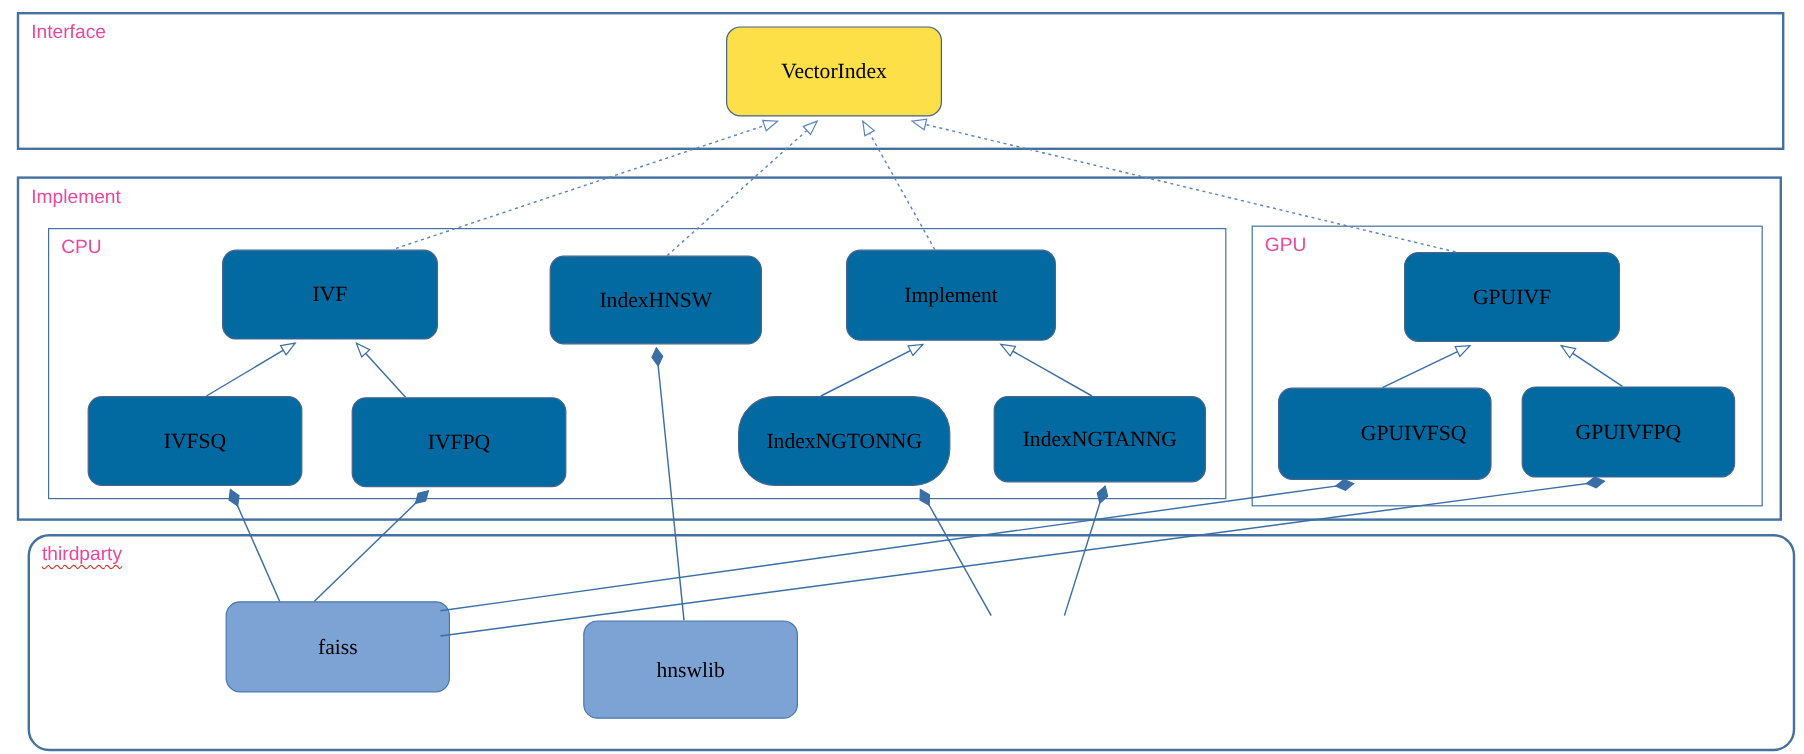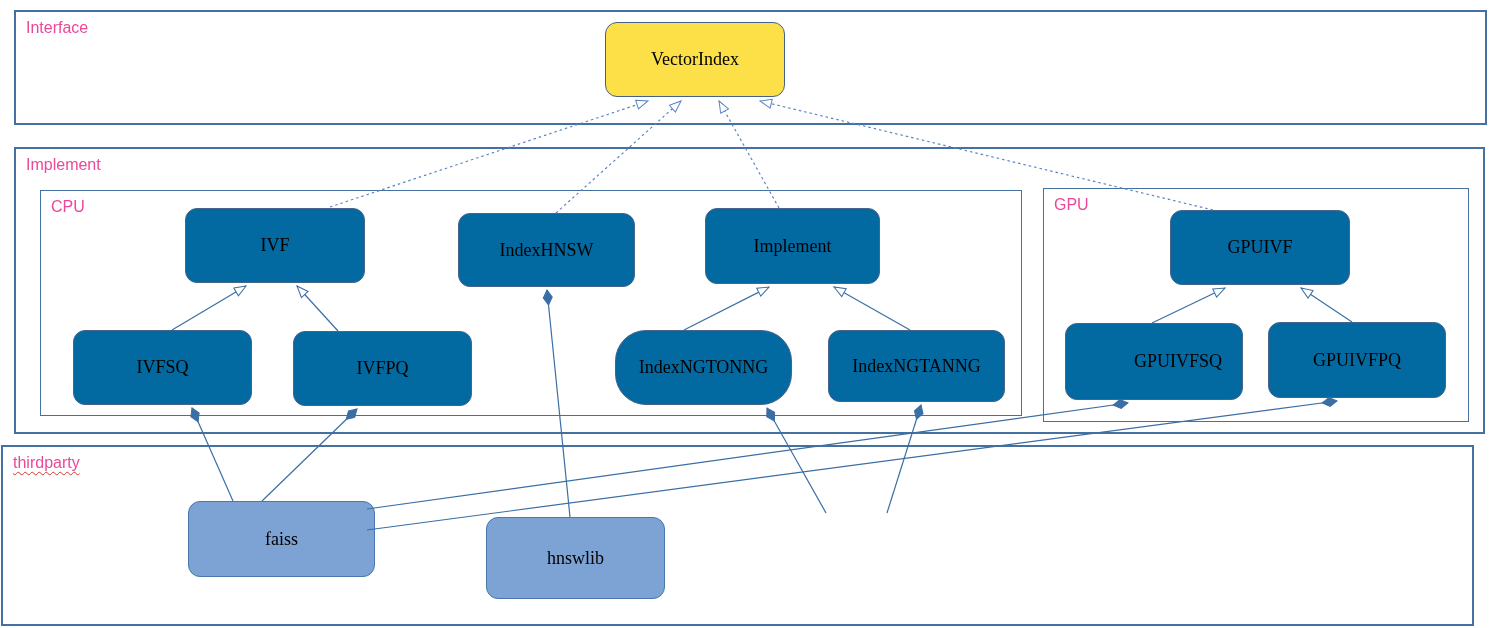--- a/index.html
+++ b/index.html
@@ -46,21 +46,21 @@
   </div>
 
   <div class="container" style="left:40px; top:190px; width:982px; height:226px; border-width:1.5px;">
     <span class="clabel">CPU</span>
   </div>
 
   <div class="container" style="left:1043px; top:188px; width:426px; height:234px; border-width:1.5px;">
     <span class="clabel">GPU</span>
   </div>
 
-  <div class="container" style="left:1px; top:445px; width:1473px; height:181px;">
+  <div class="container" style="left:23px; top:445px; width:1473px; height:181px;border-radius:18px;">
     <span class="clabel squiggle">thirdparty</span>
   </div>
 
   <div class="node node-pink" style="left:605px; top:22px; width:180px; height:75px;">
     <span>VectorIndex</span>
   </div>
 
   <div class="node node-green" style="left:185px; top:208px; width:180px; height:75px;">
     <span>IVF</span>
   </div>

